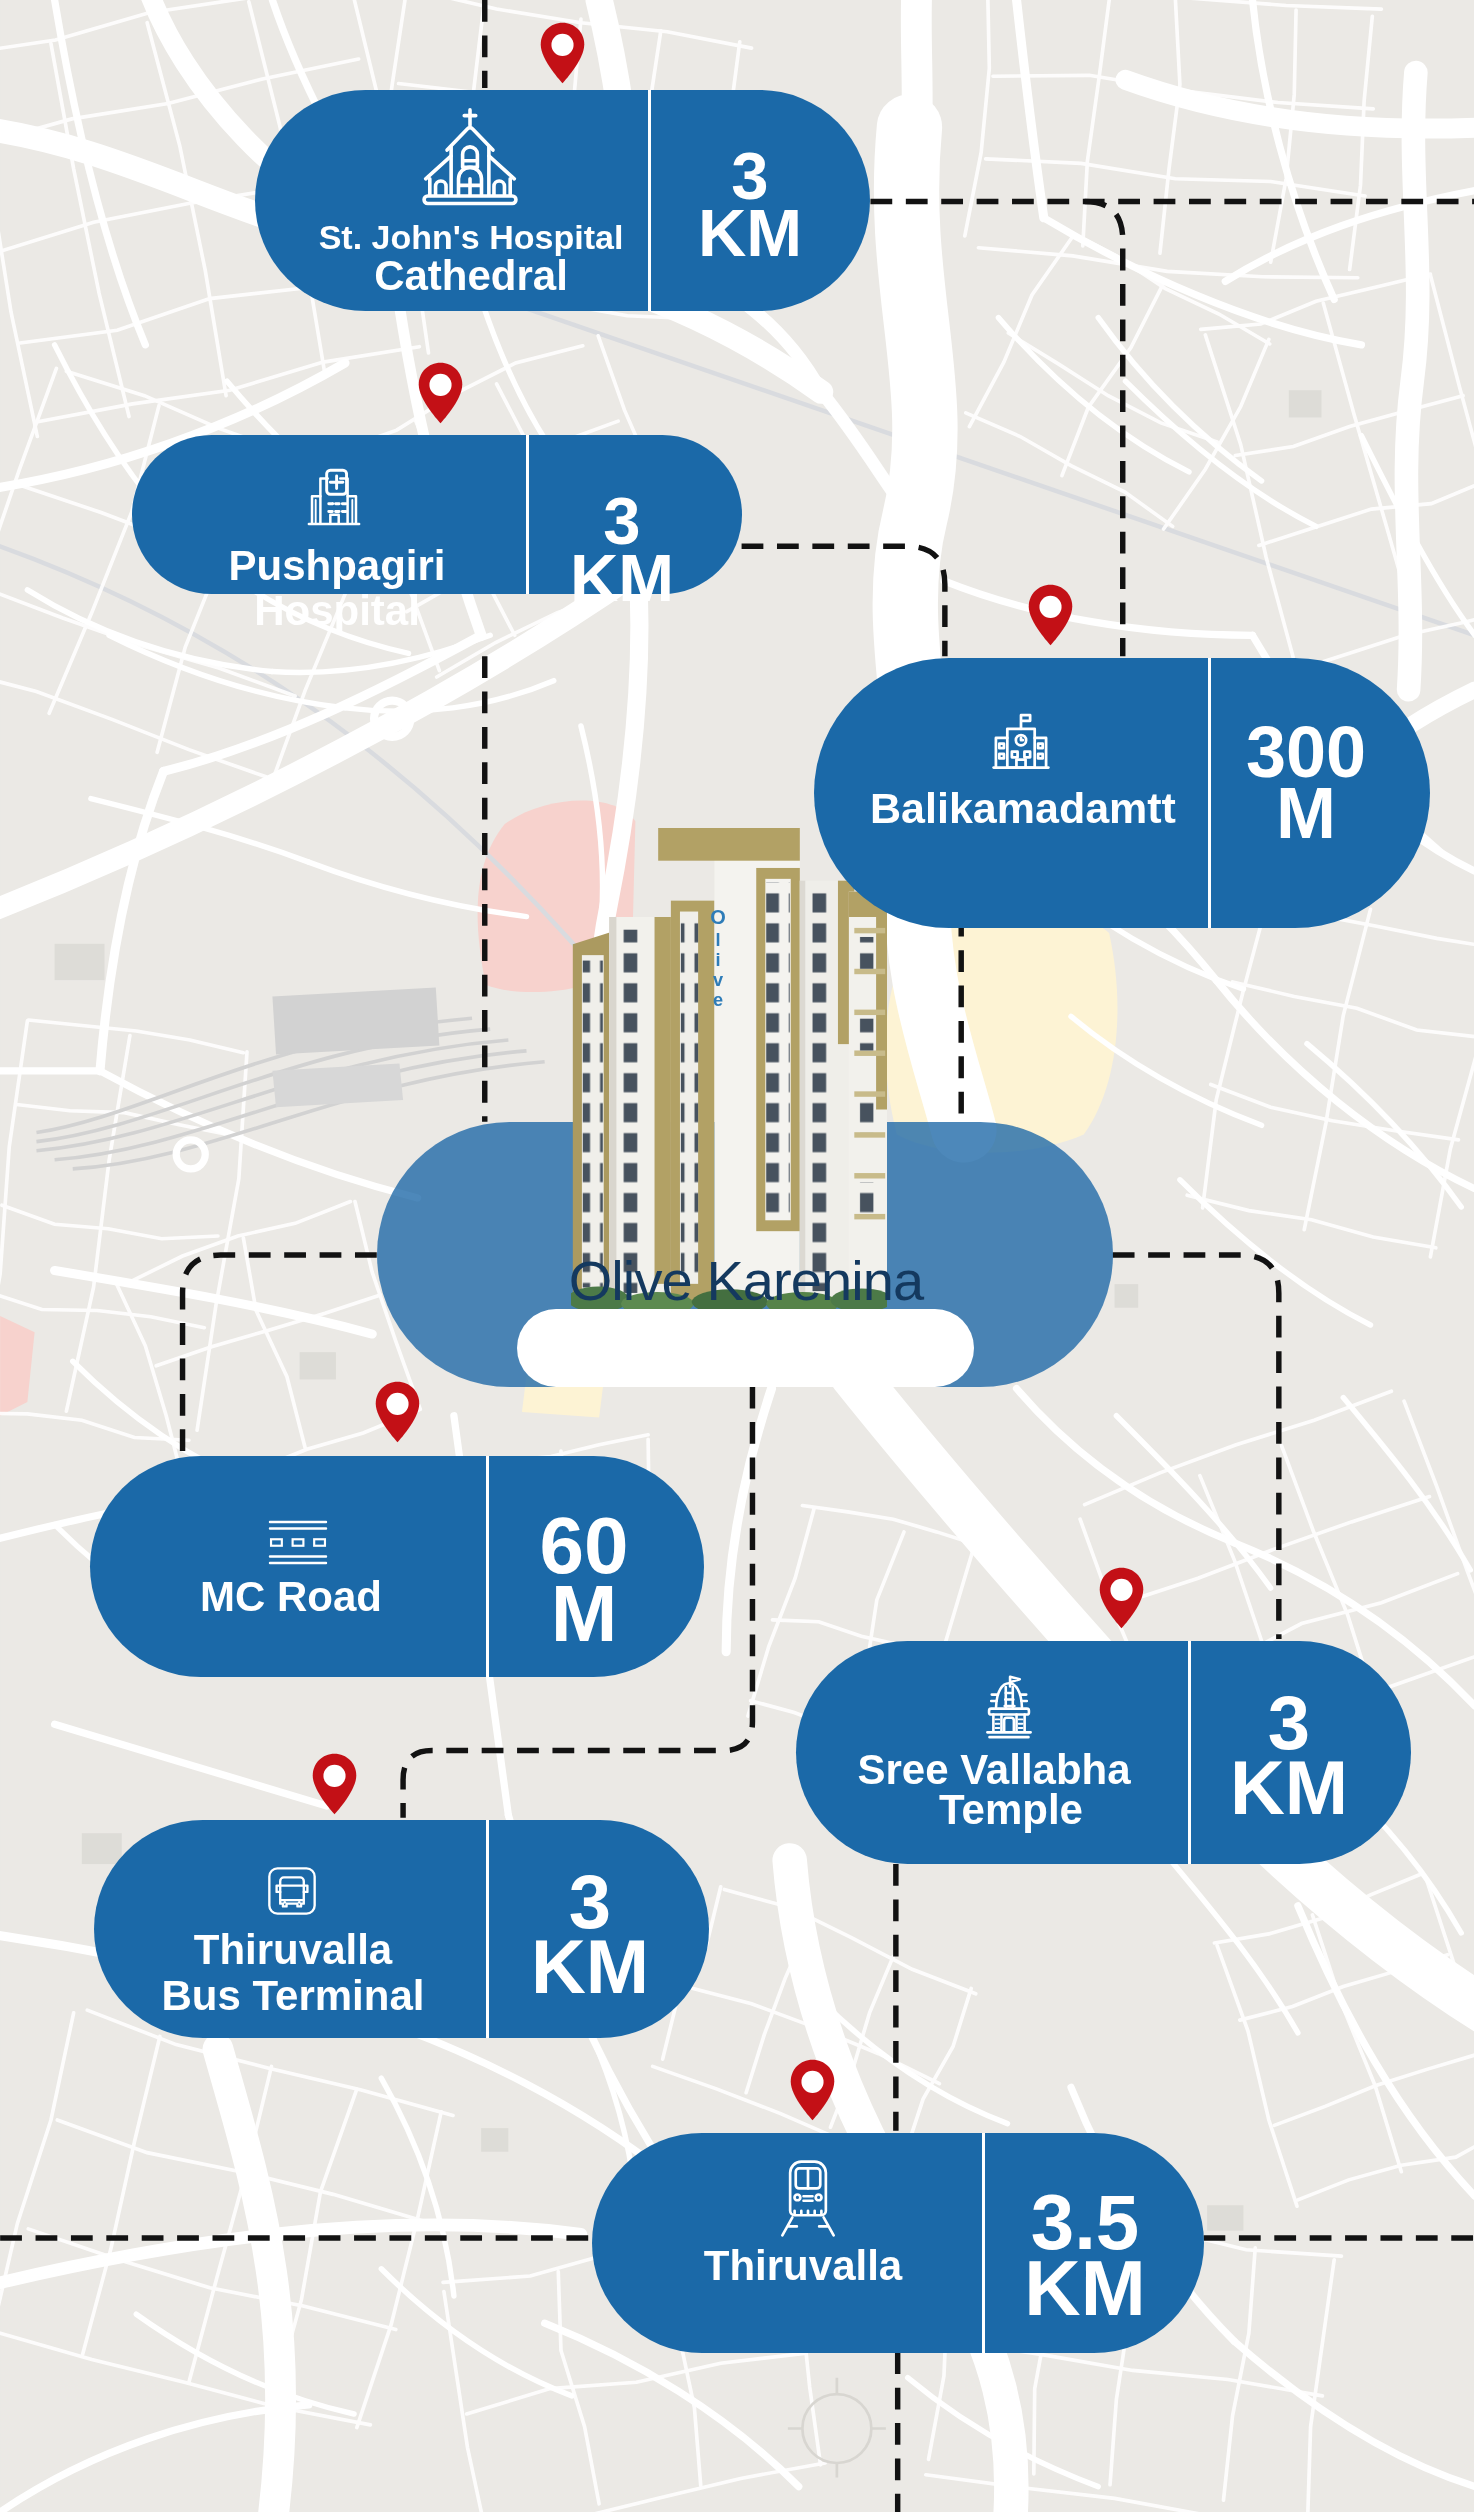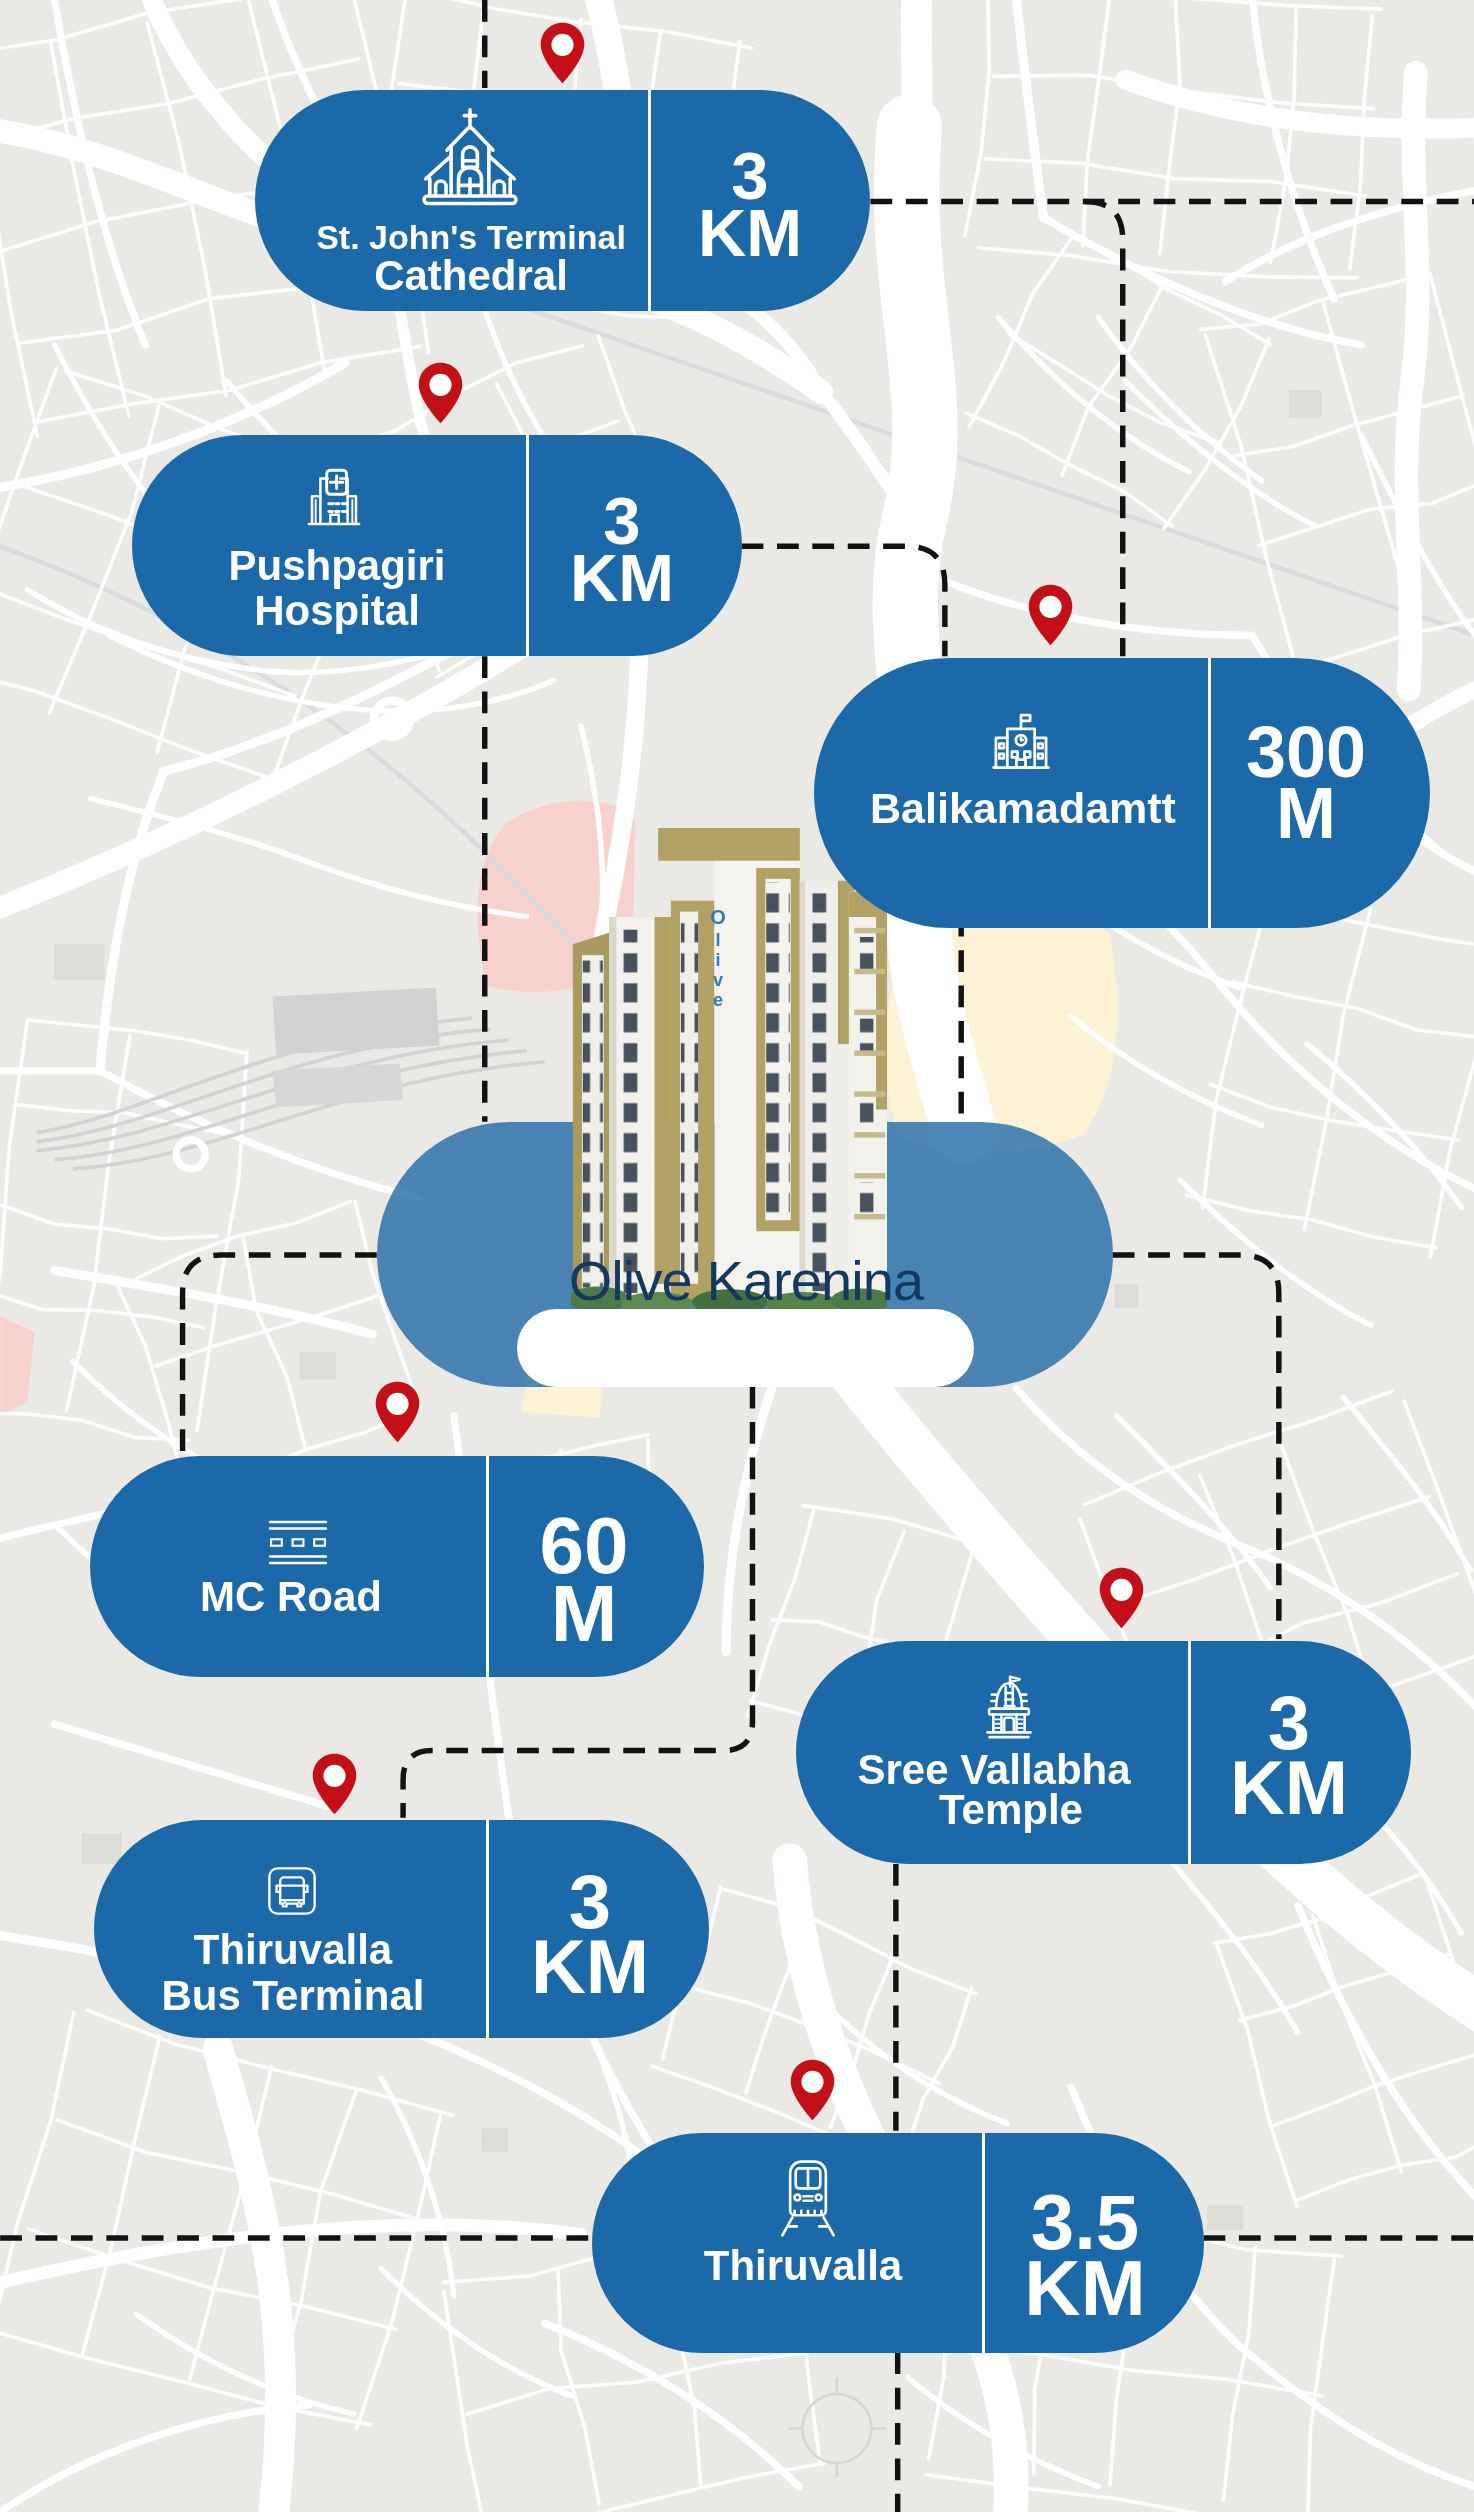--- a/index.html
+++ b/index.html
@@ -399,32 +399,32 @@
     <path d="M18,27.5 L30.5,14.5 a2,2 0 0 1 3,0 L46,27.5"></path>
     <path d="M20.5,25.5 V55 M43.5,25.5 V55"></path>
     <path d="M27.5,34 v-4 a4.5,4.5 0 0 1 9,0 v8 h-9 v-4 h9"></path>
     <path d="M25,55 v-10 a7,7 0 0 1 14,0 v10 M32,45 V55 M25,49 h14"></path>
     <path d="M20.5,31 L5,45 M43.5,31 L59,45"></path>
     <path d="M7.5,45 V55 M56.5,45 V55"></path>
     <path d="M11,55 v-5.5 a3.2,3.2 0 0 1 6.4,0 V55 M46.6,55 v-5.5 a3.2,3.2 0 0 1 6.4,0 V55"></path>
     <rect x="4" y="55.5" width="56" height="4.5" rx="2.2"></rect>
   </svg>
 
-  <div class="pname" style="left:216px;top:128px;font-size:34px;">St. John's Terminal</div>
+  <div class="pname" style="left:216px;top:128px;font-size:34px;">St. John's Hospital</div>
   <div class="pname" style="left:216px;top:162px;font-size:42px;">Cathedral</div>
 
   <div class="pdist" style="left:495px;top:58px;font-size:67px;">3<br>KM</div>
 </div>
 
 <svg style="position:absolute;left:540px;top:22px" width="45" height="62" viewBox="0 0 50 68">
   <path d="M25,0.5 C11.5,0.5 0.8,11.2 0.8,24.6 C0.8,42 25,67.6 25,67.6 C25,67.6 49.2,42 49.2,24.6 C49.2,11.2 38.5,0.5 25,0.5 Z" fill="#c31016"></path>
   <circle cx="25" cy="25" r="12.3" fill="#ffffff"></circle>
 </svg>
 
-<div class="pill" style="left:132px;top:435px;width:610px;height:221px;">
+<div class="pill" style="left:132px;top:435px;width:610px;height:159px;">
 
   <div class="pdiv" style="left:394px"></div>
 
   <svg class="icon" style="left:202px;top:30px" width="67" height="69" viewBox="0 0 64 64" fill="none" stroke="#ffffff" stroke-width="2.4" stroke-linecap="round" stroke-linejoin="round">
     <path d="M19,55 V12 h7 M45,55 V12 h-7"></path>
     <rect x="25" y="4" width="19" height="23" rx="3.5" stroke-width="2.8"></rect>
     <path d="M34.5,9.5 V21.5 M28.5,15.5 H40.5" stroke-width="2.8"></path>
     <path d="M11,55 V29 h8 M53,55 V29 h-8"></path>
     <path d="M14.5,55 V32.5 M49.5,55 V32.5" stroke-width="1.8"></path>
     <path d="M27,36 h3.4 M30.8,36 h0 M33.5,36 h3.4 M40,36 h3.4 M27,43.5 h3.4 M33.5,43.5 h3.4 M40,43.5 h3.4" stroke-width="2.8"></path>

